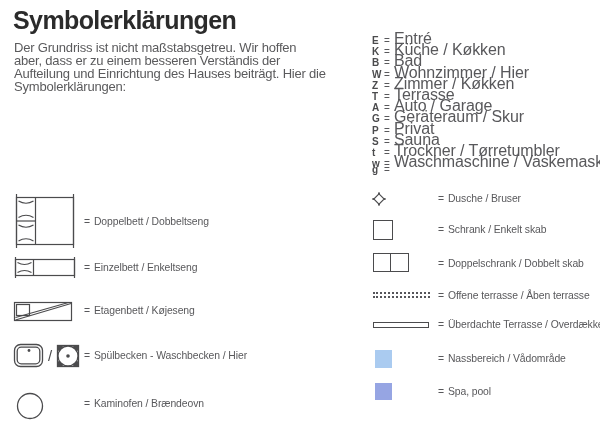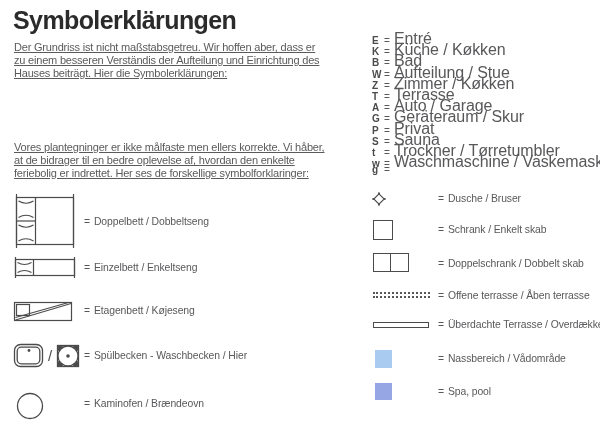--- a/index.html
+++ b/index.html
@@ -5,22 +5,22 @@
   html,body{margin:0;padding:0;background:#e9e9e9;}
   .page{
     position:relative;width:600px;height:424px;background:#ffffff;
     font-family:"Liberation Sans", sans-serif;overflow:hidden;margin:0 auto;
   }
   .h-title{
     position:absolute;margin:0;font-size:25px;font-weight:700;color:#2b2b2b;
     letter-spacing:-0.6px;white-space:nowrap;
   }
   .intro{
-    position:absolute;margin:0;width:312px;font-size:11px;line-height:13px;
-    color:#5a5a5c;letter-spacing:-0.2px;text-decoration:underline;
+    position:absolute;margin:0;width:312px;font-size:13px;line-height:13px;
+    color:#5a5a5c;letter-spacing:-0.2px;
   }
   .sym-label{
     position:absolute;display:flex;gap:4px;font-size:10.4px;color:#58585b;
     white-space:nowrap;letter-spacing:-0.1px;
   }
   .abbr-list{position:absolute;left:372px;top:30px;}
   .abbr-row{display:flex;align-items:baseline;height:11.2px;}
   .abbr-letter{width:12px;font-weight:700;font-size:10px;color:#4b4b4d;}
   .abbr-eq{width:10px;font-size:10px;color:#58585b;}
   .abbr-label{font-size:16px;color:#58585b;letter-spacing:-0.1px;white-space:nowrap;}
@@ -38,21 +38,20 @@
   .slash{font-size:15px;color:#4b4b4d;}
   svg{display:block;}
 </style>
 </head>
 <body>
 
 <div class="page">
 
   <h1 class="h-title" style="left:13px;top:6px;">Symbolerklärungen</h1>
   <p class="intro" style="left:14px;top:41px;">Der Grundriss ist nicht maßstabsgetreu. Wir hoffen aber, dass er zu einem besseren Verständis der Aufteilung und Einrichtung des Hauses beiträgt. Hier die Symbolerklärungen:</p>
-  <p class="intro" style="left:14px;top:141px;">Vores plantegninger er ikke målfaste men ellers korrekte. Vi håber, at de bidrager til en bedre oplevelse af, hvordan den enkelte feriebolig er indrettet. Her ses de forskellige symbolforklaringer:</p>
 
   <div class="icon" style="left:14px;top:194px;">
     <svg width="62" height="54" viewBox="0 0 62 54" fill="none" stroke="#4b4b4d" stroke-width="1.2">
       <line x1="2.5" y1="0" x2="2.5" y2="54"></line>
       <line x1="59.5" y1="0" x2="59.5" y2="54"></line>
       <rect x="2.5" y="3.5" width="57" height="47"></rect>
       <line x1="21.5" y1="3.5" x2="21.5" y2="50.5"></line>
       <line x1="2.5" y1="27" x2="21.5" y2="27"></line>
       <path d="M4.5,7 Q12,11.5 19.5,7"></path>
       <path d="M4.5,23.5 Q12,19 19.5,23.5"></path>
@@ -141,21 +140,21 @@
         <span class="abbr-label">Küche / Køkken</span>
       </div>
     <div class="abbr-row">
         <span class="abbr-letter">B</span>
         <span class="abbr-eq">=</span>
         <span class="abbr-label">Bad</span>
       </div>
     <div class="abbr-row">
         <span class="abbr-letter">W</span>
         <span class="abbr-eq">=</span>
-        <span class="abbr-label">Aufteilung / Stue</span>
+        <span class="abbr-label">Wohnzimmer / Hier</span>
       </div>
     <div class="abbr-row">
         <span class="abbr-letter">Z</span>
         <span class="abbr-eq">=</span>
         <span class="abbr-label">Zimmer / Køkken</span>
       </div>
     <div class="abbr-row">
         <span class="abbr-letter">T</span>
         <span class="abbr-eq">=</span>
         <span class="abbr-label">Terrasse</span>

